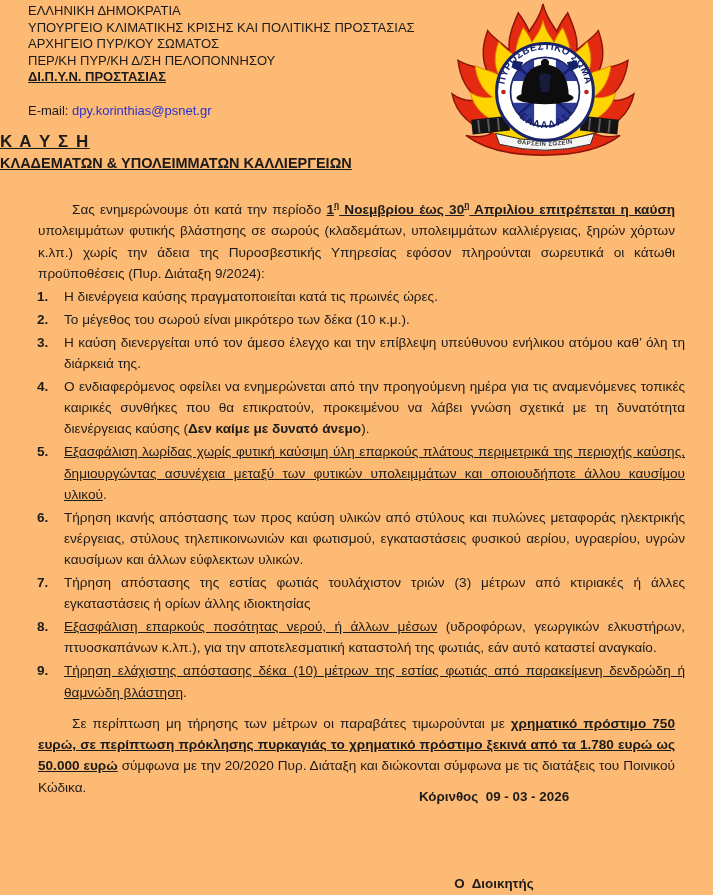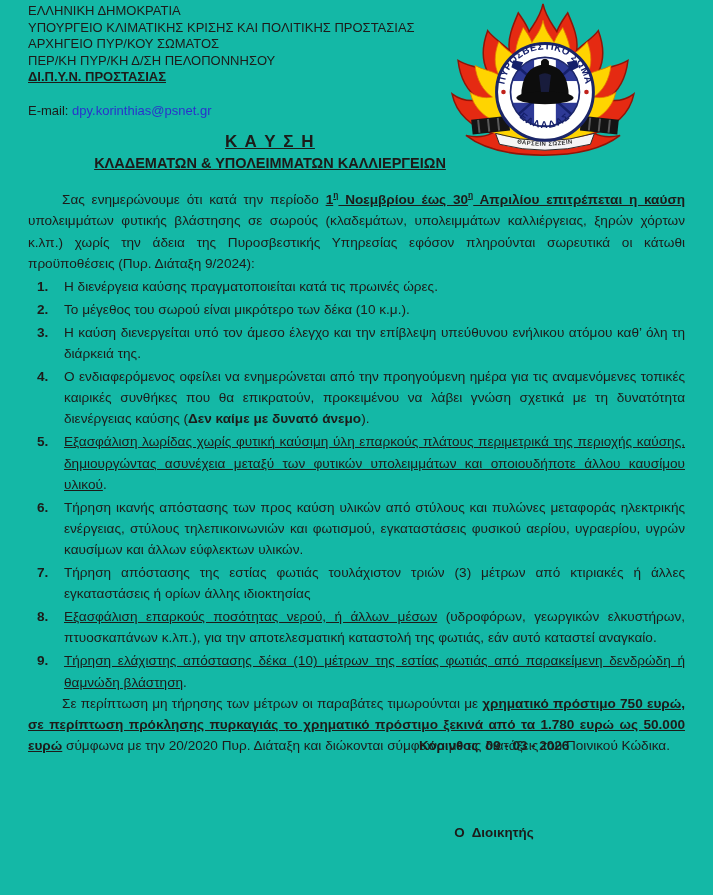--- a/index.html
+++ b/index.html
@@ -1,37 +1,37 @@
 <!DOCTYPE html>
 <html><head>
 <meta charset="utf-8">
 <style>
   html,body{margin:0;padding:0;background:#ffffff;}
-  .page{position:relative;width:713px;height:895px;background:#14b8a6;overflow:hidden;
+  .page{position:relative;width:713px;height:895px;background:#fdba74;overflow:hidden;
         font-family:"Liberation Sans",sans-serif;color:#1d1b19;}
 
   
   .header{position:absolute;left:28px;top:3px;font-size:13px;line-height:16.6px;}
   .header .h-line{white-space:pre;}
   .dept{font-weight:700;text-decoration:underline;}
   .email-row{margin-top:17px;}
   .email-link{color:#2b32cc;text-decoration:none;cursor:pointer;}
 
   
   .logo{position:absolute;left:444px;top:1px;width:198px;height:166px;}
 
   
-  .title-block{position:absolute;left:0;top:132px;width:540px;text-align:center;}
+  .title-block{position:absolute;left:0;top:132px;width:540px;text-align:left;}
   .title-main{font-size:17px;font-weight:700;text-decoration:underline;letter-spacing:1.5px;}
   .title-sub{font-size:14.5px;font-weight:700;text-decoration:underline;margin-top:3px;}
 
   
   .content{position:absolute;left:28px;top:189px;width:657px;font-size:13.6px;
            line-height:21.3px;text-align:justify;}
-  .content p{margin:0;}
+  .content p{margin:10px;}
   .intro{text-indent:34px;margin-bottom:2px !important;}
   .list{margin:0;}
   .li{display:flex;margin-top:1.5px;}
   .num{flex:0 0 36px;box-sizing:border-box;padding-left:9px;font-weight:700;}
   .li-text{flex:1;text-align:justify;}
   .closing{text-indent:34px;}
 
   .b{font-weight:700;}
   .u{text-decoration:underline;}
   sup{font-size:0.62em;vertical-align:super;line-height:0;}

